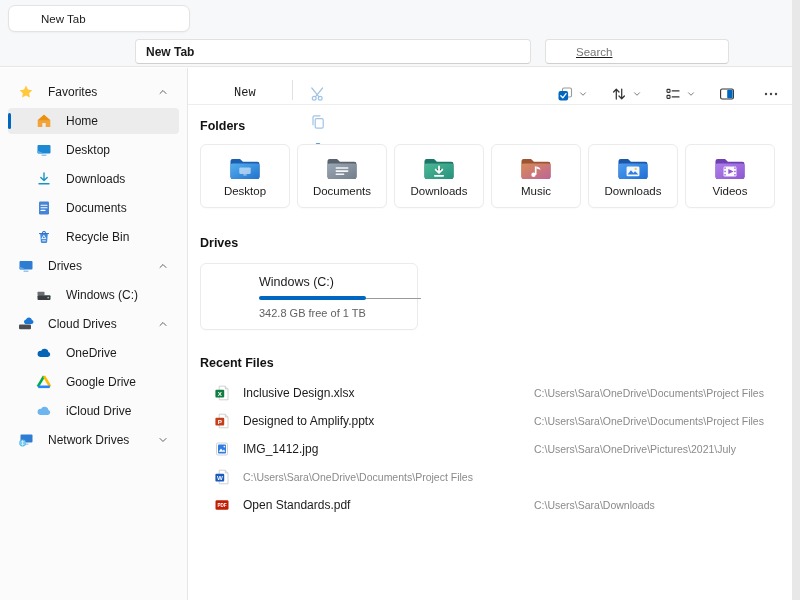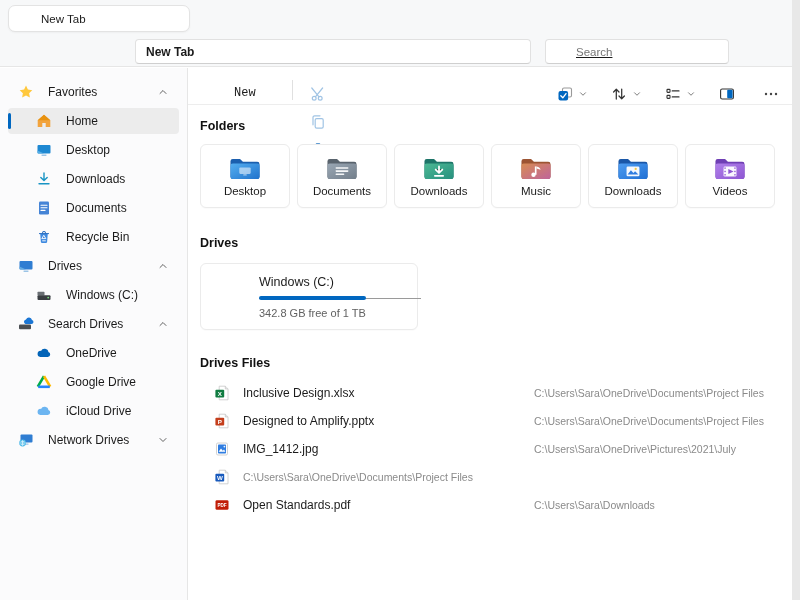--- a/index.html
+++ b/index.html
@@ -239,21 +239,21 @@
           </span>
     <span class="lbl">Windows (C:)</span>
   </div>
         <div class="side-row section">
     <span class="icon icon-16 s-ico">
             <svg viewBox="0 0 16 16" width="100%" height="100%" fill="none" xmlns="http://www.w3.org/2000/svg">
               <rect x="1" y="8.6" width="12" height="4.6" rx="1" fill="#4a4e52"></rect>
               <path d="M7.5 8 h6 a2.1 2.1 0 0 0 .5-4.1 A3.2 3.2 0 0 0 8 3.4 A2.4 2.4 0 0 0 7.5 8 Z" fill="#1b76d4"></path>
             </svg>
           </span>
-    <span class="lbl">Search Drives</span>
+    <span class="lbl">Cloud Drives</span>
     <span class="icon chev">
             <svg viewBox="0 0 16 16" width="100%" height="100%" fill="none" xmlns="http://www.w3.org/2000/svg">
               <path d="M4 10 L8 6 L12 10" stroke="#5f5f5f" stroke-width="1.3" stroke-linecap="round" stroke-linejoin="round"></path>
             </svg>
           </span>
   </div>
         <div class="side-row child">
 
     <span class="icon icon-16 s-ico">
             <svg viewBox="0 0 16 16" width="100%" height="100%" fill="none" xmlns="http://www.w3.org/2000/svg">
@@ -533,21 +533,21 @@
           <div class="drive-info">
             <div class="drive-name">Windows (C:)</div>
             <div class="progress">
               <div class="track"></div>
               <div class="fill" id="drive-fill" style="width: 66%;"></div>
             </div>
             <div class="drive-free">342.8 GB free of 1 TB</div>
           </div>
         </div>
 
-        <div class="sec-title recent-head">Drives Files</div>
+        <div class="sec-title recent-head">Recent Files</div>
         <div class="file-list" id="file-list">
             <div class="file-row">
     <span class="icon icon-16 fr-ico">
                 <svg viewBox="0 0 16 16" width="100%" height="100%" fill="none" xmlns="http://www.w3.org/2000/svg">
                   <path d="M5.2 1.2 H11.3 L14 3.9 V14.8 H5.2 Z" fill="#fff" stroke="#c6c6c6" stroke-width=".8"></path>
                   <path d="M11.3 1.2 V3.9 H14" fill="#ededed" stroke="#c6c6c6" stroke-width=".8"></path>
                   <rect x="1.4" y="4.8" width="8.8" height="7.6" rx="1" fill="#107c41"></rect>
                   <text x="5.8" y="11" font-family="Liberation Sans, sans-serif" font-size="6.2" font-weight="bold" fill="#fff" text-anchor="middle">X</text>
                 </svg>
               </span>

